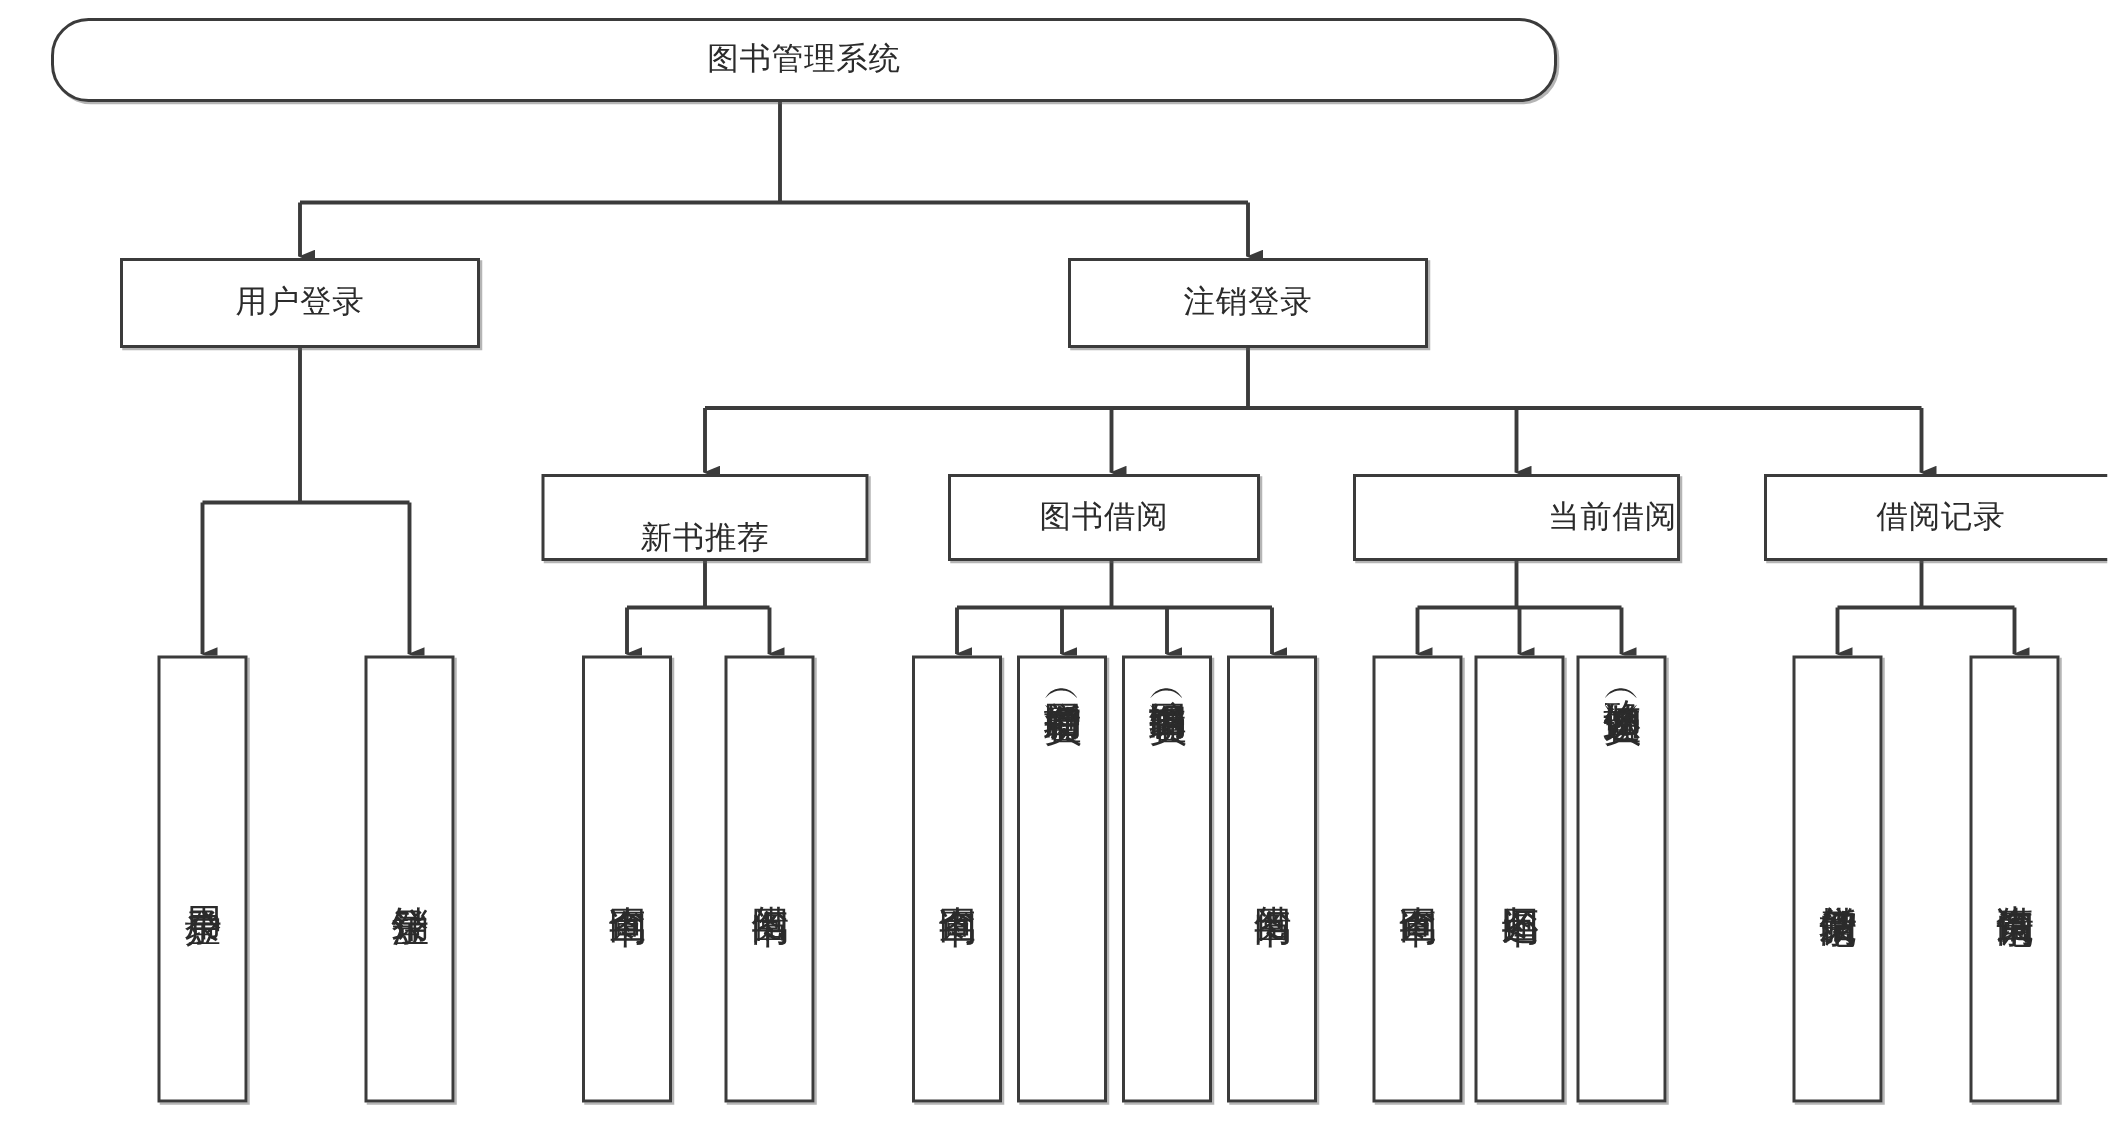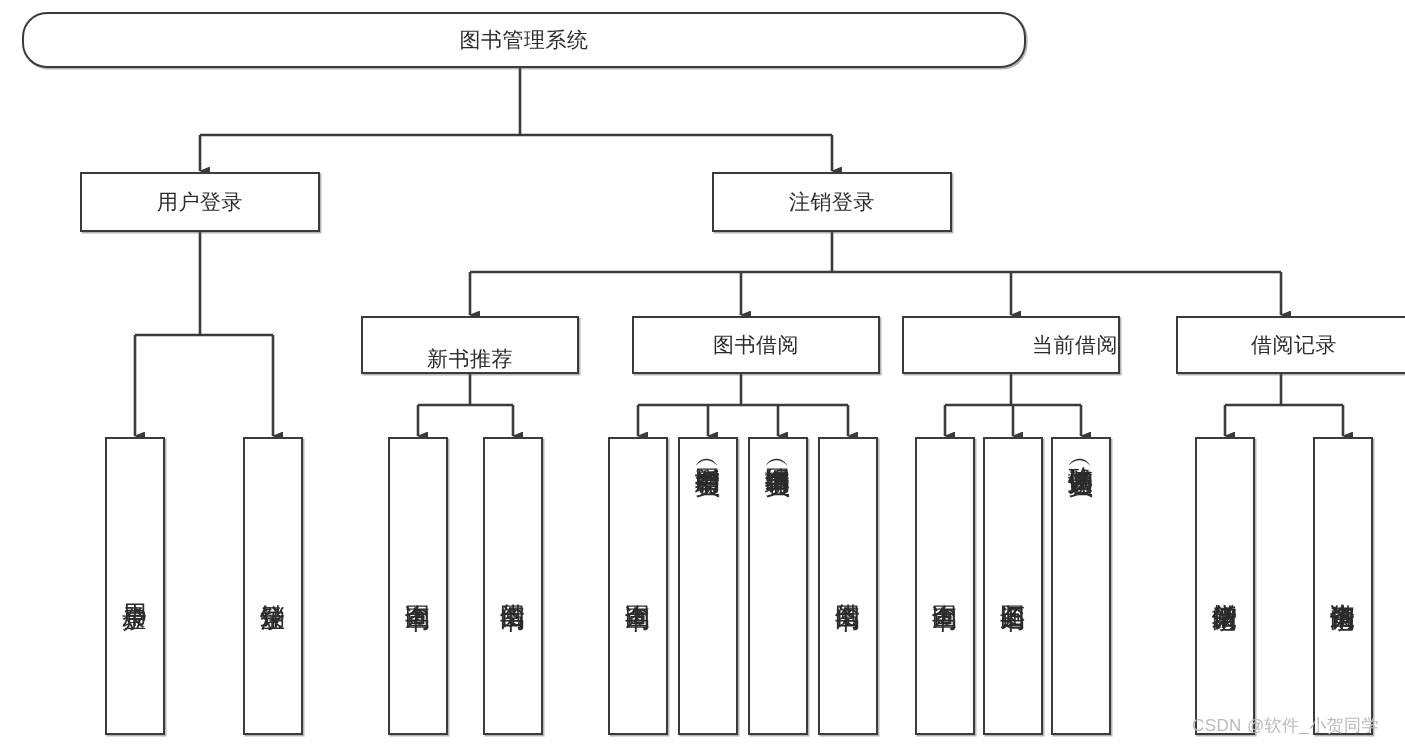--- a/index.html
+++ b/index.html
@@ -110,33 +110,33 @@
         <line x1="945" y1="405" x2="945" y2="436" stroke="#3b3b3b" stroke-width="2.6" marker-end="url(#arrowhead)"></line>
         <line x1="1013" y1="405" x2="1013" y2="436" stroke="#3b3b3b" stroke-width="2.6" marker-end="url(#arrowhead)"></line>
         <line x1="1081" y1="405" x2="1081" y2="436" stroke="#3b3b3b" stroke-width="2.6" marker-end="url(#arrowhead)"></line>
         <line x1="1281" y1="374" x2="1281" y2="405" stroke="#3b3b3b" stroke-width="2.6"></line>
         <line x1="1225" y1="405" x2="1343" y2="405" stroke="#3b3b3b" stroke-width="2.6"></line>
         <line x1="1225" y1="405" x2="1225" y2="436" stroke="#3b3b3b" stroke-width="2.6" marker-end="url(#arrowhead)"></line>
         <line x1="1343" y1="405" x2="1343" y2="436" stroke="#3b3b3b" stroke-width="2.6" marker-end="url(#arrowhead)"></line>
       </g>
   </svg>
   <div id="node-layer">
-      <div class="node horizontal" style="left: 22px; top: 12px; width: 1004px; height: 56px; border-radius: 25px;">
+      <div class="node horizontal" style="left: 34px; top: 12px; width: 1004px; height: 56px; border-radius: 25px;">
         <span class="label">图书管理系统</span>
       </div>
       <div class="node horizontal" style="left: 80px; top: 172px; width: 240px; height: 60px;">
         <span class="label">用户登录</span>
       </div>
       <div class="node horizontal" style="left: 712px; top: 172px; width: 240px; height: 60px;">
         <span class="label">注销登录</span>
       </div>
       <div class="node horizontal" style="left: 361px; top: 316px; width: 218px; height: 58px; align-items: flex-end;">
         <span class="label">新书推荐</span>
       </div>
-      <div class="node horizontal" style="left: 632px; top: 316px; width: 248px; height: 58px;">
+      <div class="node horizontal" style="left: 632px; top: 316px; width: 208px; height: 58px;">
         <span class="label">图书借阅</span>
       </div>
       <div class="node horizontal" style="left: 902px; top: 316px; width: 218px; height: 58px; justify-content: flex-end;">
         <span class="label">当前借阅</span>
       </div>
       <div class="node horizontal" style="left: 1176px; top: 316px; width: 236px; height: 58px;">
         <span class="label">借阅记录</span>
       </div>
       <div class="node vertical centered" style="left: 105px; top: 437px; width: 60px; height: 298px;">
         <span class="label">用户登录</span>
@@ -171,14 +171,13 @@
       <div class="node vertical" style="left: 1051px; top: 437px; width: 60px; height: 298px;">
         <span class="label">确认归还（管理员）</span>
       </div>
       <div class="node vertical centered" style="left: 1195px; top: 437px; width: 60px; height: 298px;">
         <span class="label">新增借阅记录</span>
       </div>
       <div class="node vertical centered" style="left: 1313px; top: 437px; width: 60px; height: 298px;">
         <span class="label">查询借阅记录</span>
       </div>
     </div>
-  <div class="watermark" style="left: 1192px; top: 714px;">CSDN @软件_小贺同学</div>
 </div>
 
 </body></html>

